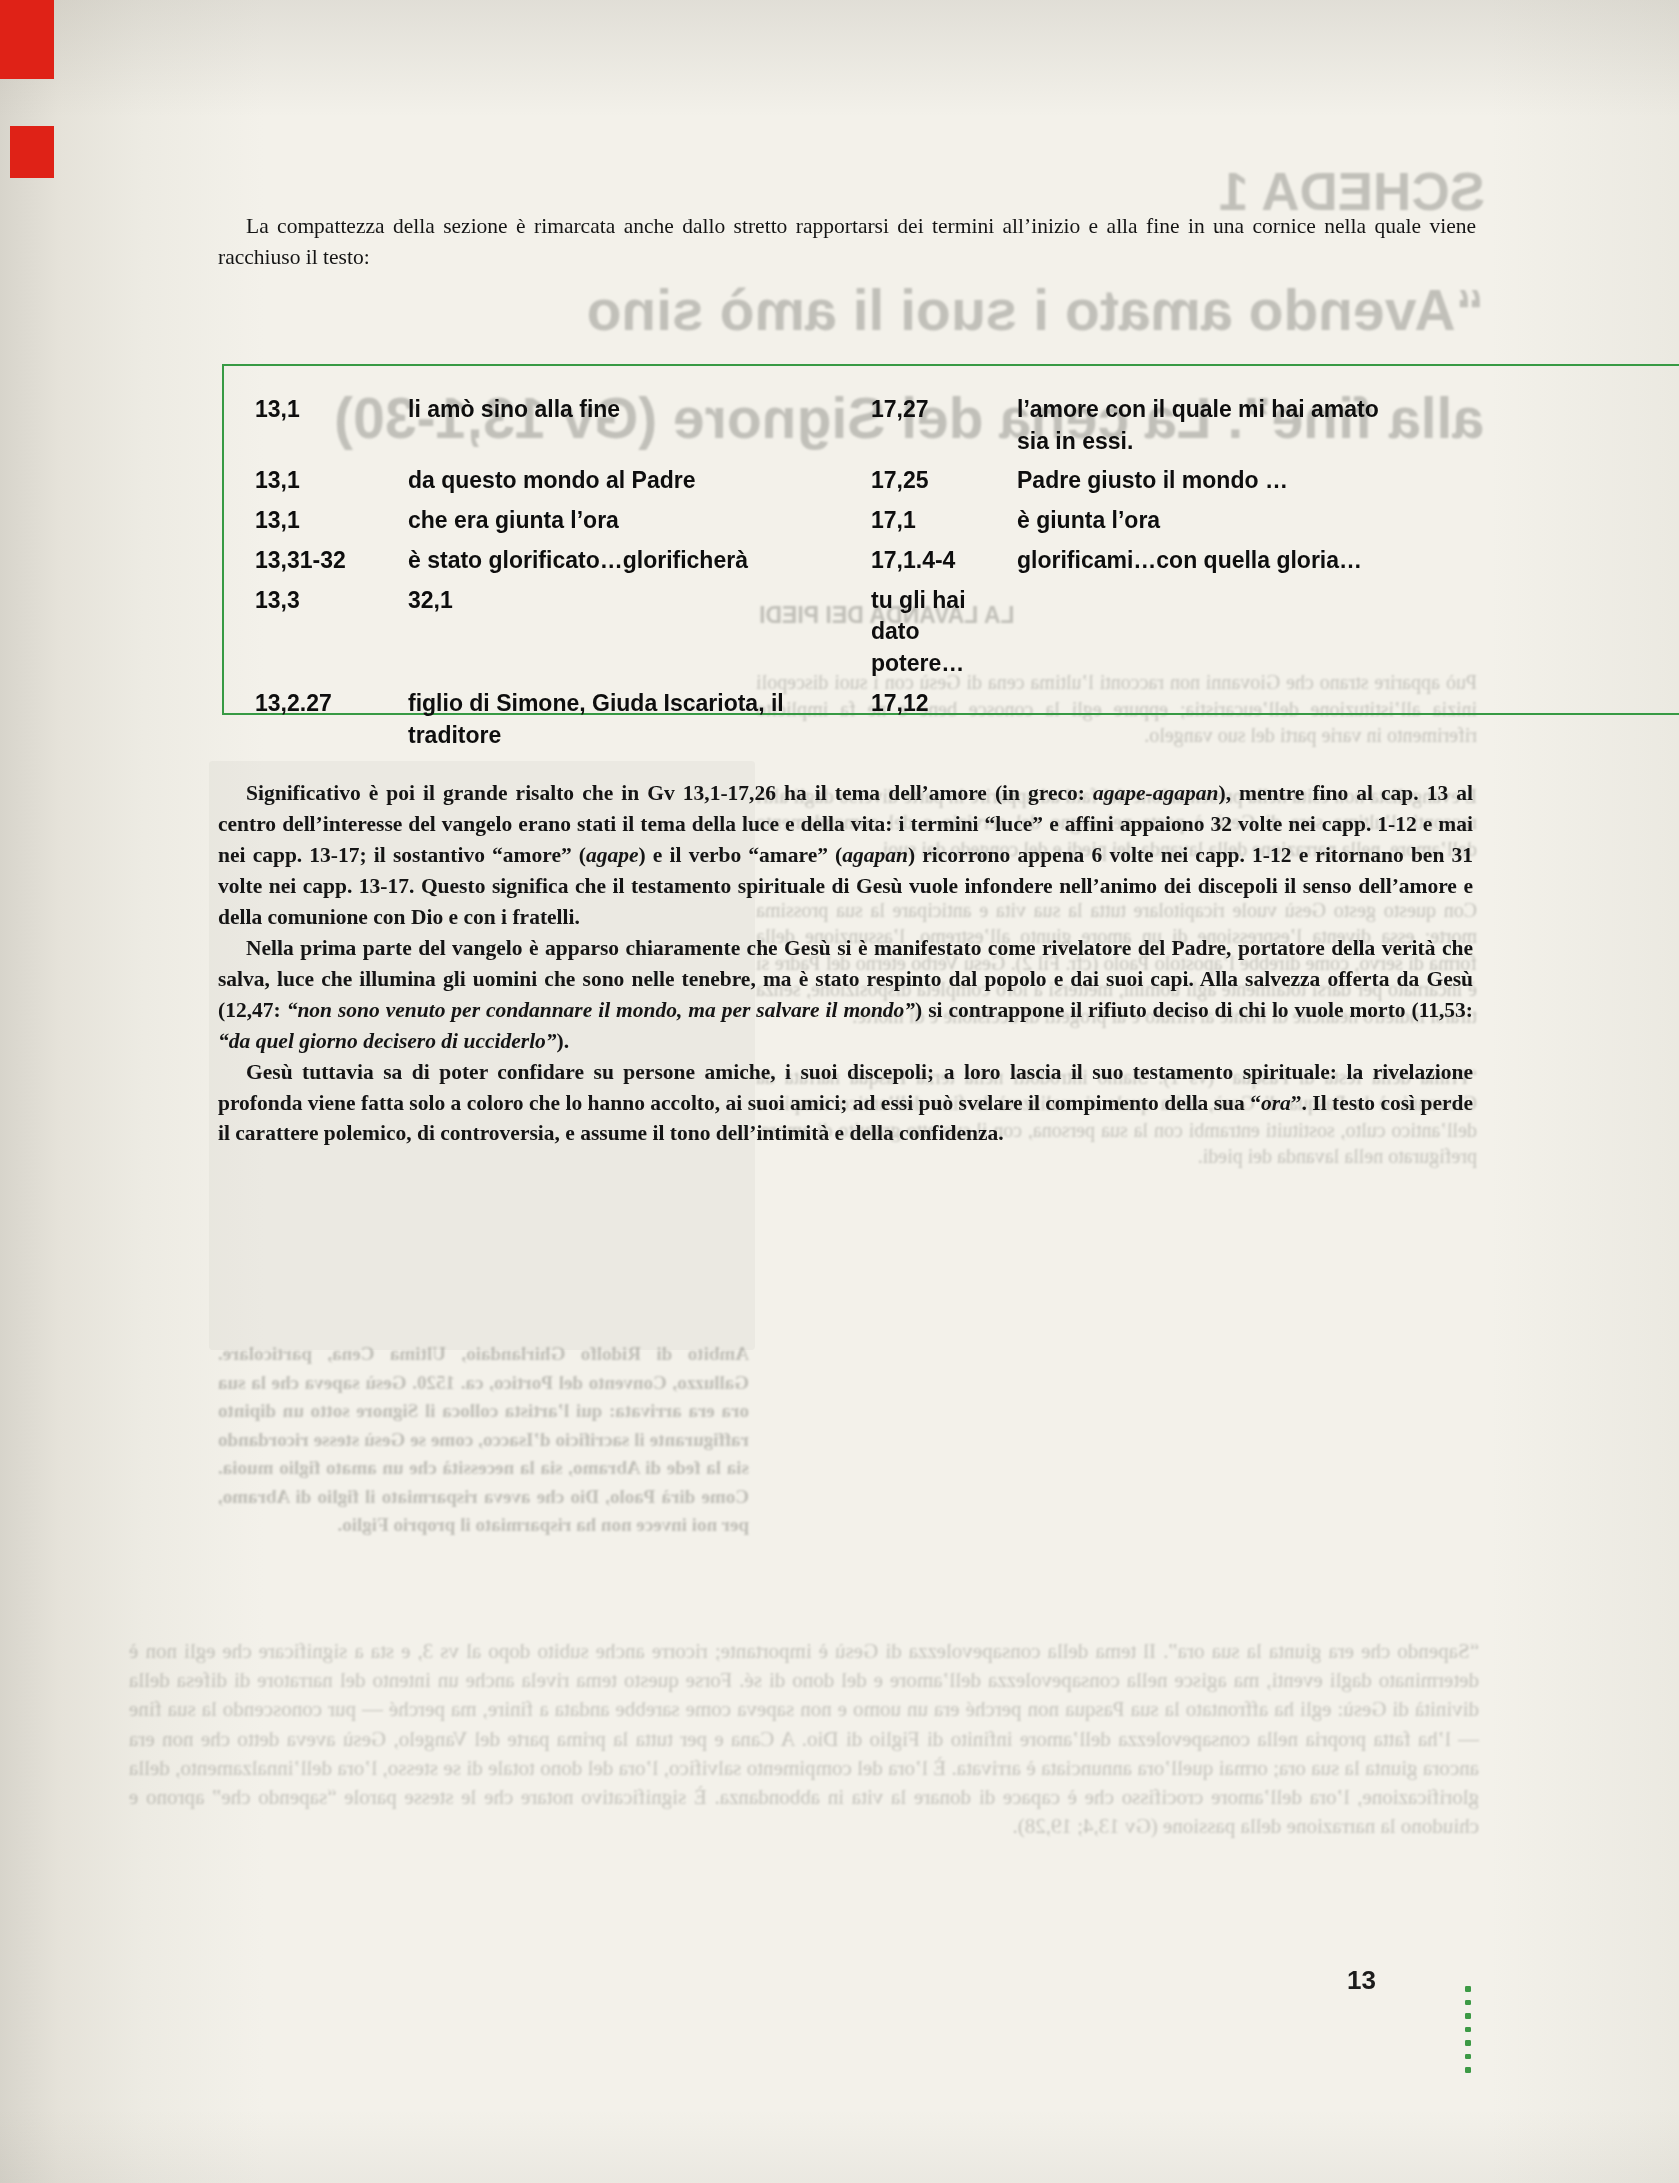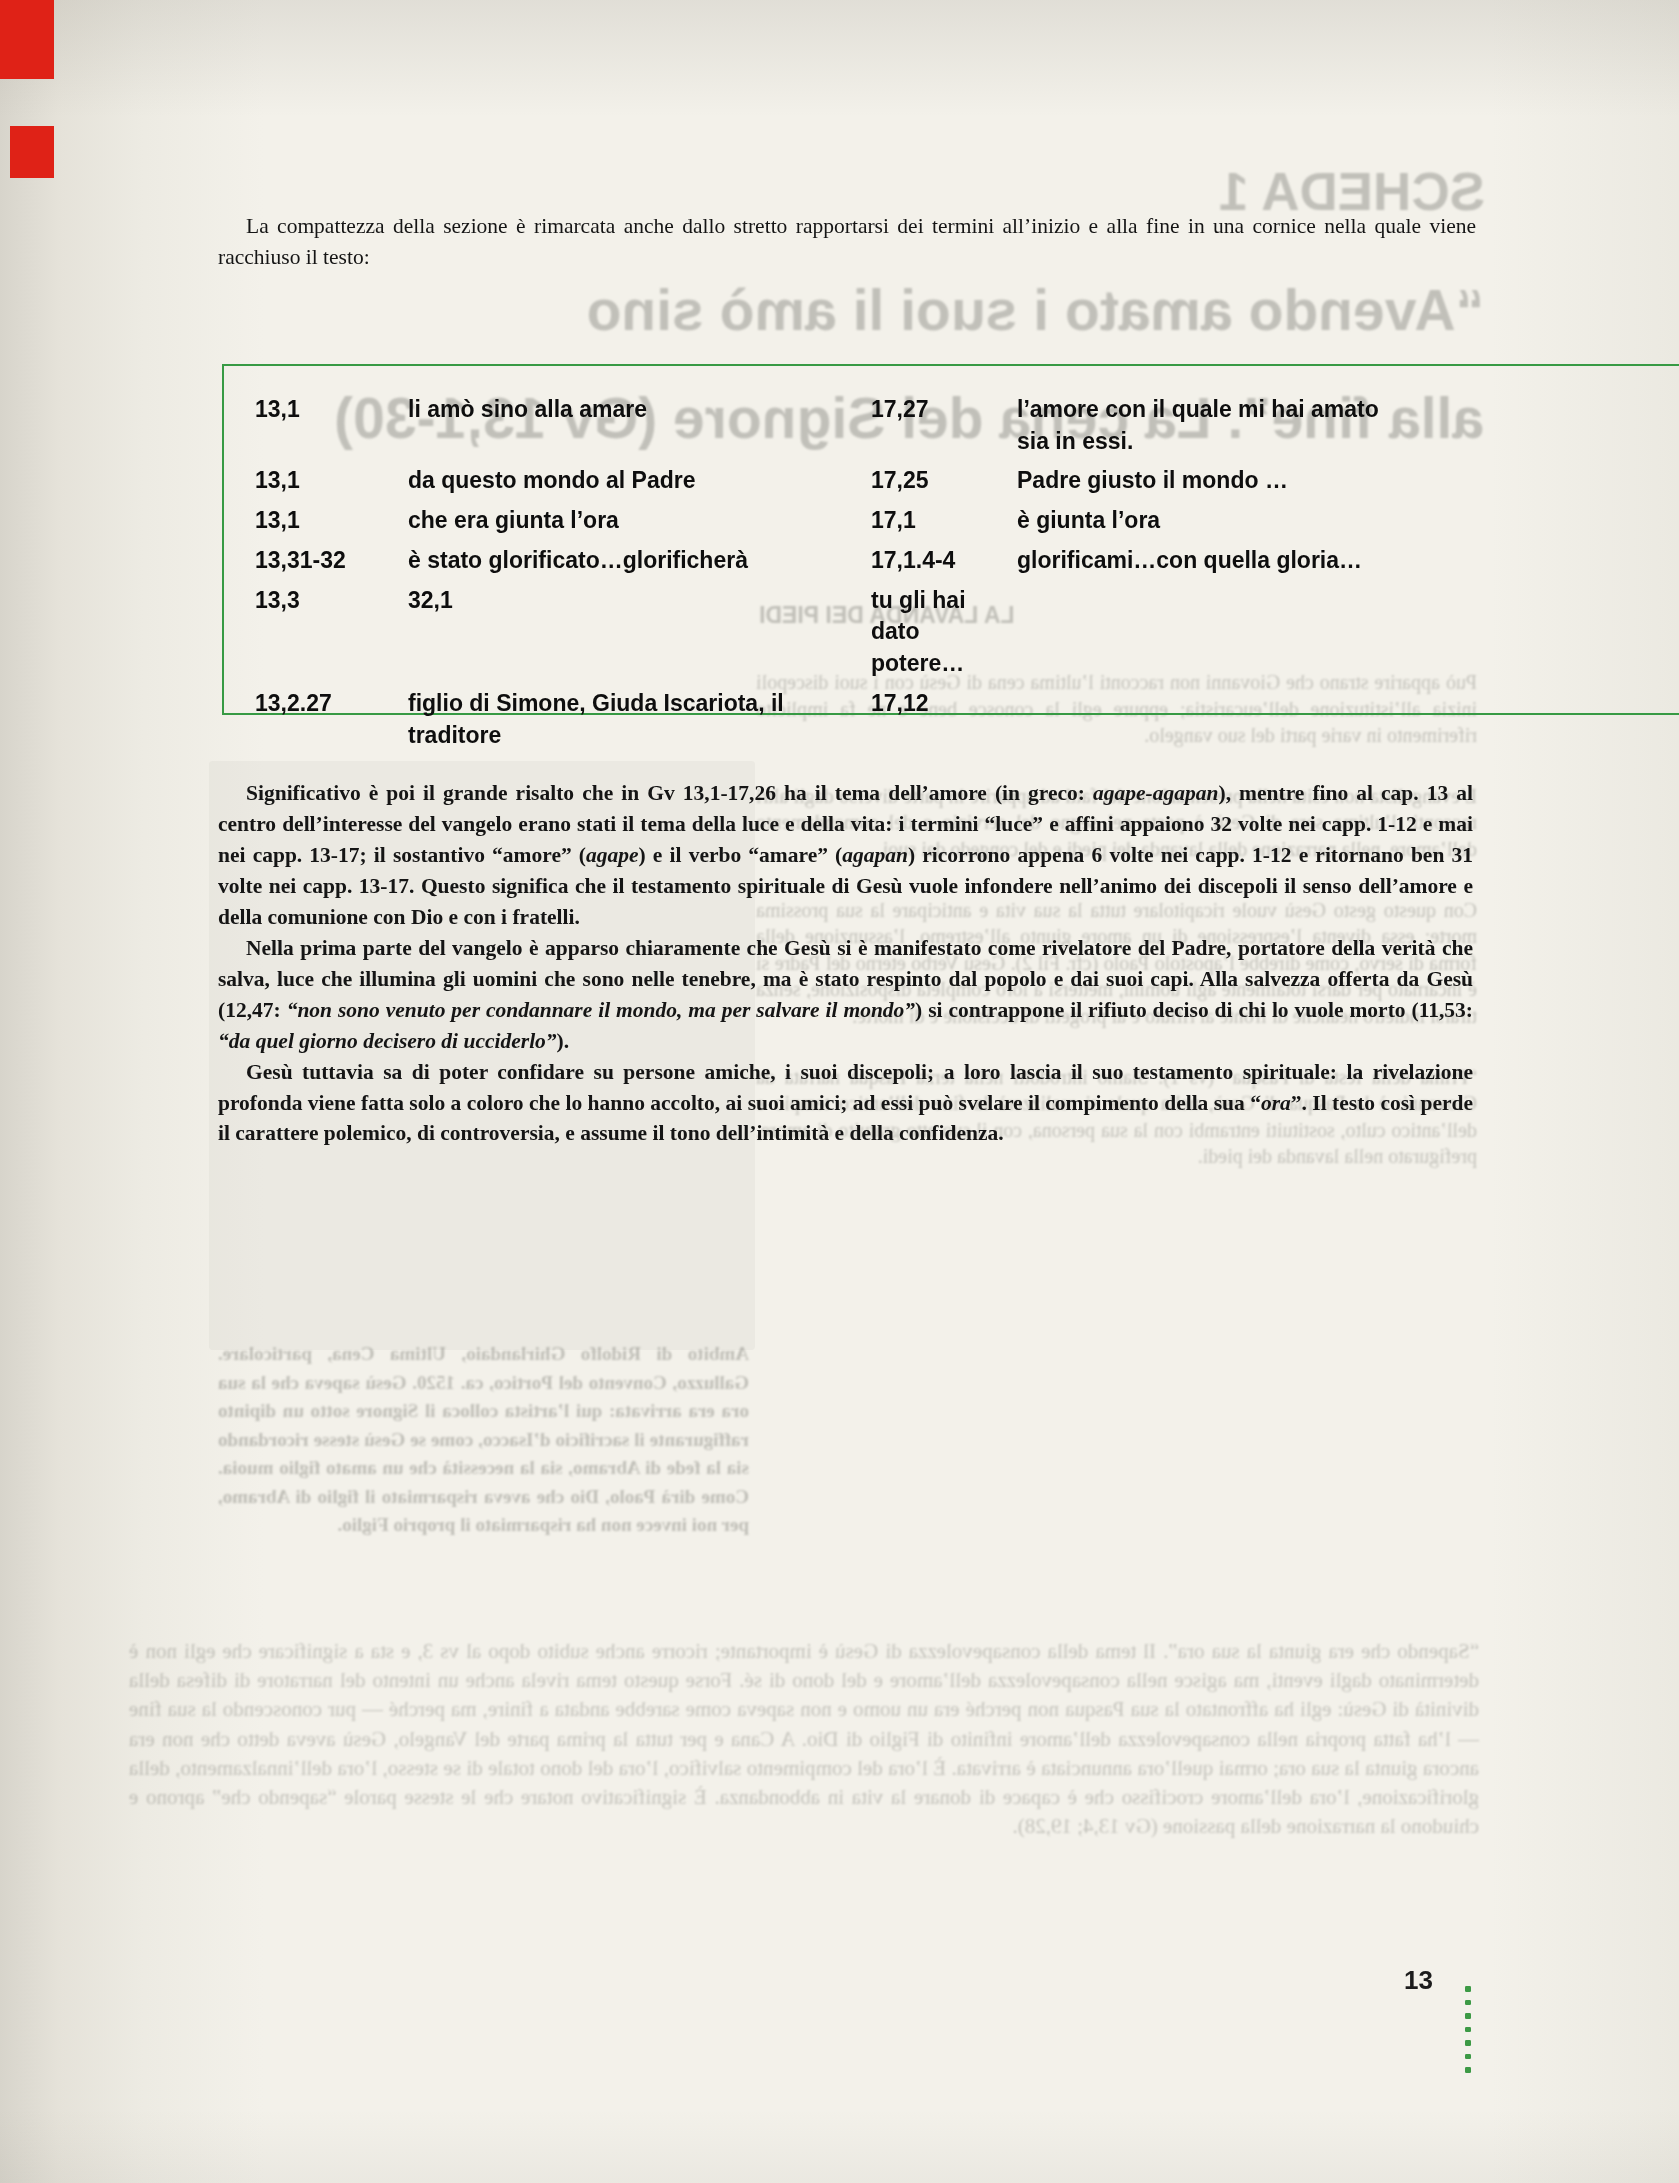--- a/index.html
+++ b/index.html
@@ -47,21 +47,21 @@
   .ref-row{display:grid;grid-template-columns:153px 463px 146px 380px;
     font-family:"Liberation Sans",sans-serif;font-weight:bold;font-size:23px;
     line-height:1.38;color:#0e0e0e;margin-bottom:8px;}
   .ref-row .txt{padding-right:12.3px;}
 
   .body-text{position:absolute;left:218px;top:778px;width:1255px;z-index:3;
     font-size:21.5px;line-height:1.44;}
   .para{margin:0;text-align:justify;text-indent:28px;font-weight:bold;}
   .para i{font-style:italic;}
 
-  .page-num{position:absolute;left:1404px;top:1965px;z-index:3;
+  .page-num{position:absolute;left:1347px;top:1965px;z-index:3;
     font-family:"Liberation Sans",sans-serif;font-size:26px;font-weight:bold;color:#1c1c1c;}
   .dots{position:absolute;left:1465px;top:1986px;z-index:3;display:flex;
     flex-direction:column;gap:8px;}
   .dots .dot{width:5.5px;height:5.5px;background:#3c9a45;border-radius:1.2px;}
 </style>
 </head>
 <body>
 
 <div>
 
@@ -85,21 +85,21 @@
     </div>
     <div class="ghost g-caption">Ambito di Ridolfo Ghirlandaio, Ultima Cena, particolare. Galluzzo, Convento del Portico, ca. 1520. Gesù sapeva che la sua ora era arrivata: qui l’artista colloca il Signore sotto un dipinto raffigurante il sacrificio d’Isacco, come se Gesù stesse ricordando sia la fede di Abramo, sia la necessità che un amato figlio muoia. Come dirà Paolo, Dio che aveva risparmiato il figlio di Abramo, per noi invece non ha risparmiato il proprio Figlio.</div>
     <div class="ghost g-bottom">“Sapendo che era giunta la sua ora”. Il tema della consapevolezza di Gesù è importante; ricorre anche subito dopo al vs 3, e sta a significare che egli non è determinato dagli eventi, ma agisce nella consapevolezza dell’amore e del dono di sé. Forse questo tema rivela anche un intento del narratore di difesa della divinità di Gesù: egli ha affrontato la sua Pasqua non perché era un uomo e non sapeva come sarebbe andata a finire, ma perché — pur conoscendo la sua fine — l’ha fatta propria nella consapevolezza dell’amore infinito di Figlio di Dio. A Cana e per tutta la prima parte del Vangelo, Gesù aveva detto che non era ancora giunta la sua ora; ormai quell’ora annunciata è arrivata. È l’ora del compimento salvifico, l’ora del dono totale di se stesso, l’ora dell’innalzamento, della glorificazione, l’ora dell’amore crocifisso che è capace di donare la vita in abbondanza. È significativo notare che le stesse parole “sapendo che” aprono e chiudono la narrazione della passione (Gv 13,4; 19,28).</div>
   </div>
 
   <p class="intro">La compattezza della sezione è rimarcata anche dallo stretto rapportarsi dei termini all’inizio e alla fine in una cornice nella quale viene racchiuso il testo:</p>
 
   <div class="ref-box">
     <div class="ref-row">
       <span class="ref">13,1</span>
-      <span class="txt">li amò sino alla amare</span>
+      <span class="txt">li amò sino alla fine</span>
       <span class="ref">17,27</span>
       <span class="txt">l’amore con il quale mi hai amato sia in essi.</span>
     </div>
     <div class="ref-row">
       <span class="ref">13,1</span>
       <span class="txt">da questo mondo al Padre</span>
       <span class="ref">17,25</span>
       <span class="txt">Padre giusto il mondo …</span>
     </div>
     <div class="ref-row">

